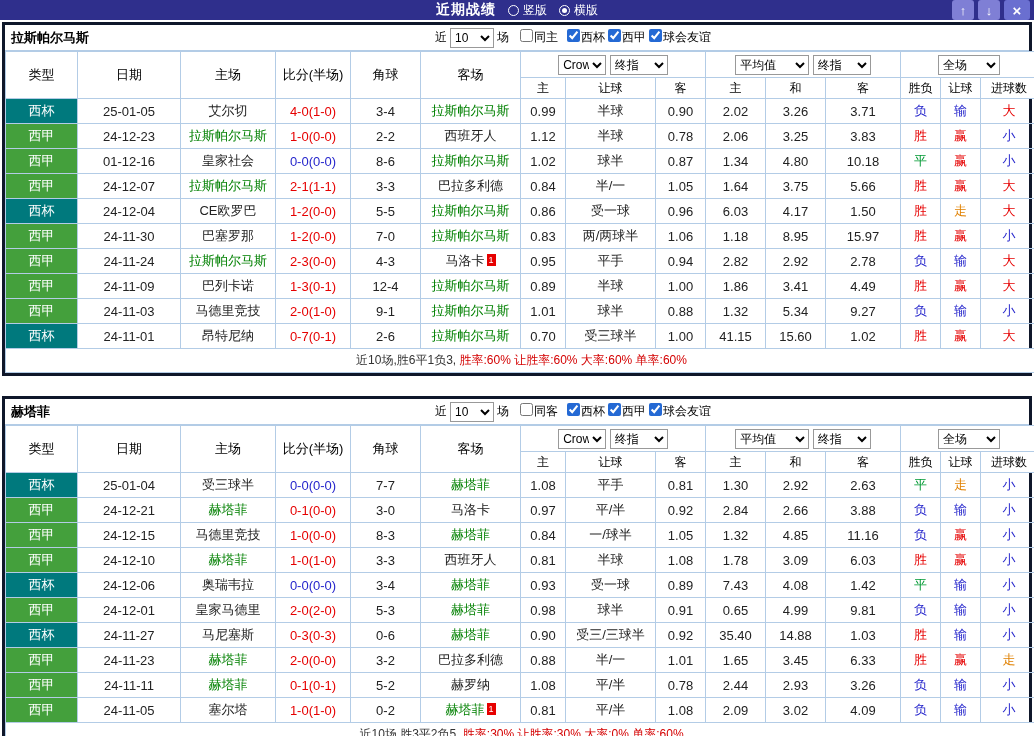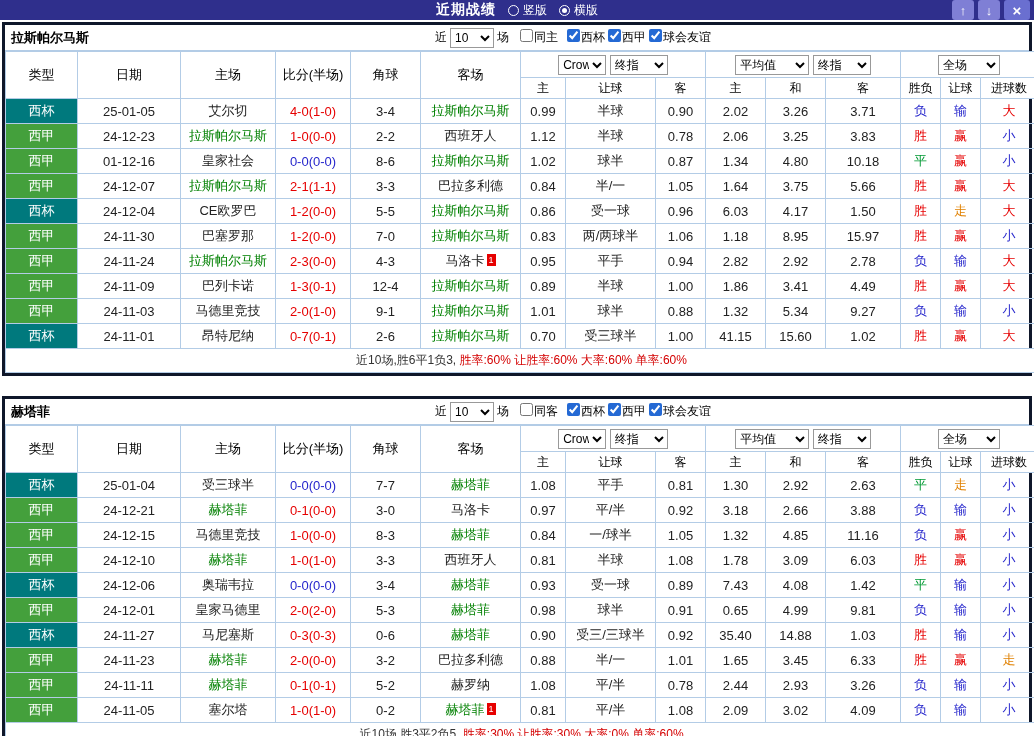--- a/index.html
+++ b/index.html
@@ -438,21 +438,21 @@
         <tr class="mrow">
           <td class="type lg">西甲</td>
           <td class="txt">24-12-21</td>
           <td class="teamcell"><span class="mine">赫塔菲</span></td>
           <td class="c-r">0-1(0-0)</td>
           <td class="txt">3-0</td>
           <td class="teamcell"><span class="opp">马洛卡</span></td>
           <td class="odds">0.97</td>
           <td class="odds">平/半</td>
           <td class="odds">0.92</td>
-          <td class="odds">3.18</td>
+          <td class="odds">2.84</td>
           <td class="odds">2.66</td>
           <td class="odds">3.88</td>
           <td class="c-b">负</td>
           <td class="c-b">输</td>
           <td class="c-b">小</td>
         </tr>
         <tr class="mrow">
           <td class="type lg">西甲</td>
           <td class="txt">24-12-15</td>
           <td class="teamcell"><span class="opp">马德里竞技</span></td>

